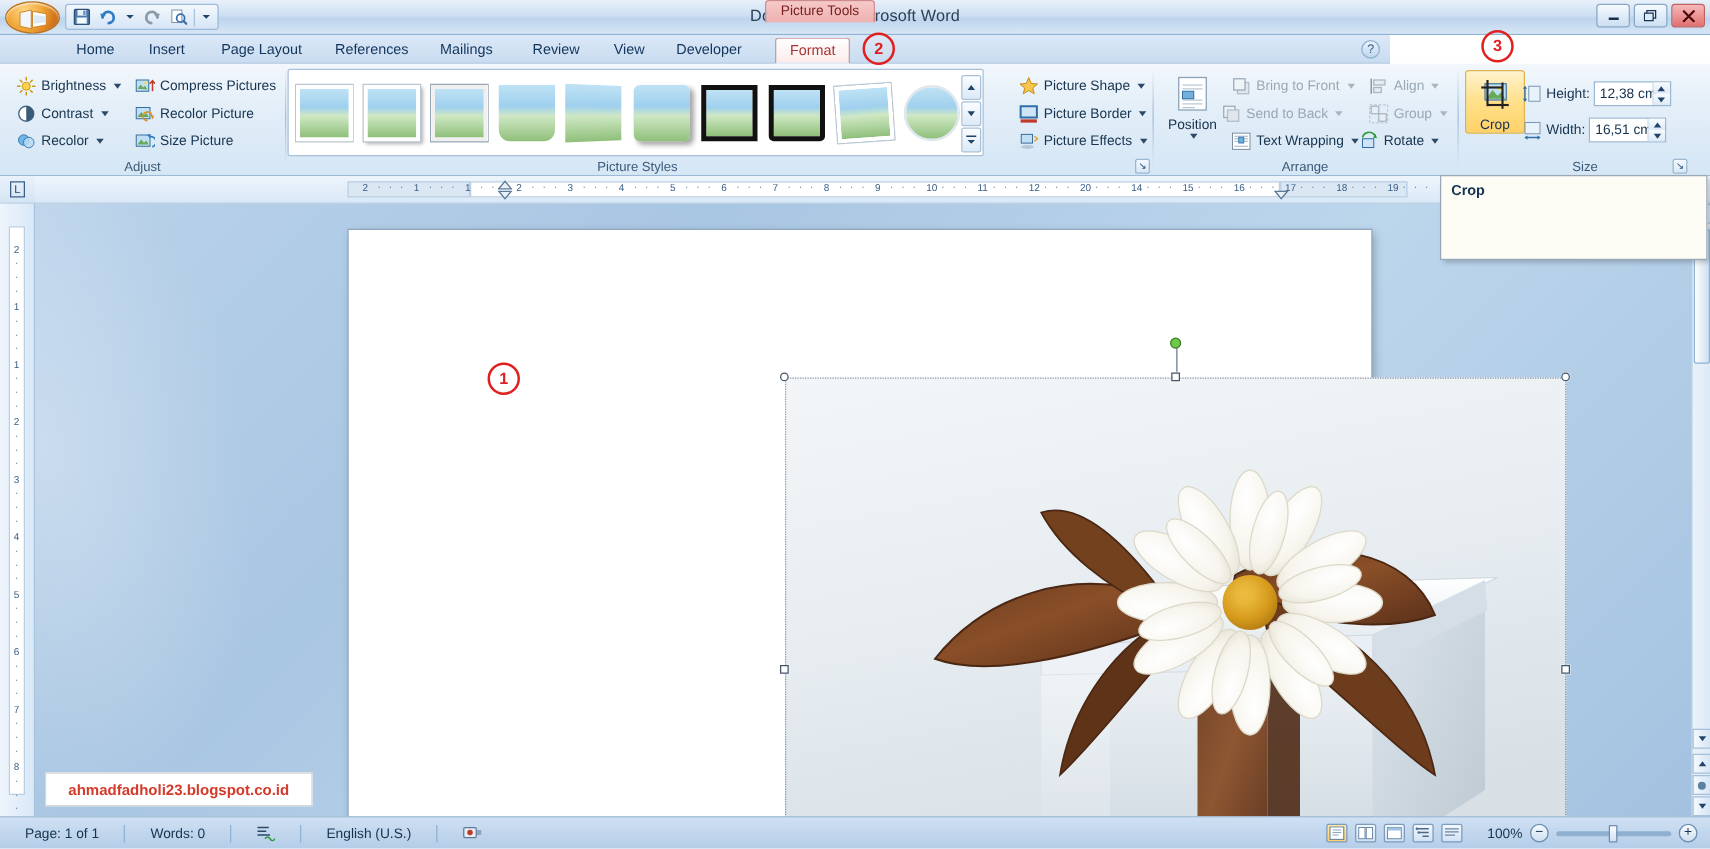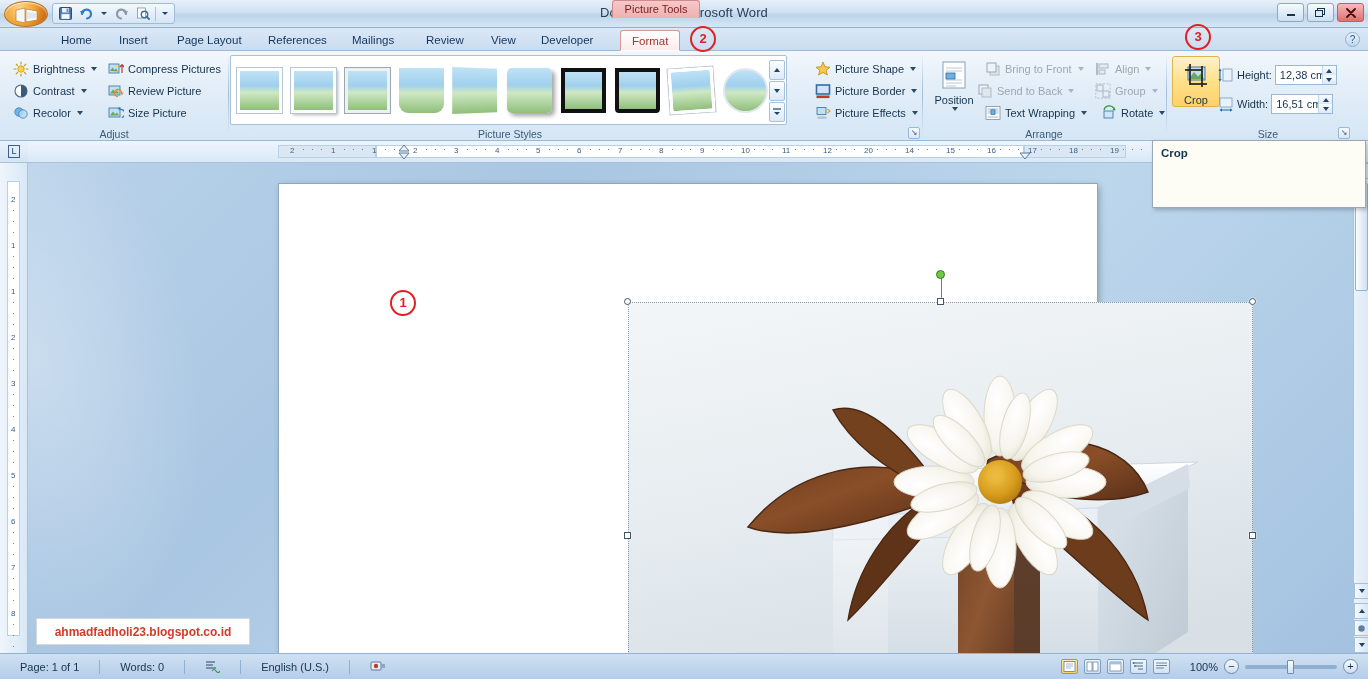--- a/index.html
+++ b/index.html
@@ -56,21 +56,21 @@
   .win-btn {
     width:27px; height:19px; border:1px solid #8aa9c6; border-radius:3px;
     background:linear-gradient(180deg,#f5fafe,#cddff1);
     display:flex;align-items:center;justify-content:center;
     font-size:11px; color:#123; position:relative;
   }
   .win-btn.close { background:linear-gradient(180deg,#f7b9b9,#e07070); border-color:#c06060; }
 
   
   .tabstrip {
-    position:absolute; left:0; top:28px; width:1368px; height:23px;
+    position:absolute; left:0; top:28px; width:1112px; height:23px;
     background:linear-gradient(180deg,#dbe8f7 0%, #c9dcf0 100%);
     border-bottom:1px solid #9bbad8;
   }
   .tab {
     position:absolute; top:2px; height:21px; line-height:20px; padding:0 11px;
     font-size:11.5px; color:#12355c; white-space:nowrap; border-radius:3px 3px 0 0;
   }
   .tab.active {
     background:linear-gradient(180deg,#fff 0%, #fdf3f3 60%, #fdeaea 100%);
     border:1px solid #cf9a9a; border-bottom:1px solid #fff;
@@ -444,21 +444,21 @@
 
       <div style="position:absolute;left:103px;top:29px;" class="rbtn">
         <span class="ico">
           <svg width="16" height="16" viewBox="0 0 16 16">
             <rect x="1" y="3" width="11" height="9" fill="#bfe0f4" stroke="#3a6e9a" stroke-width="0.8"></rect>
             <path d="M2 10.5 L5 6.5 L7.2 9.2 L9 7.4 L11 10.5 Z" fill="#6aa85a"></path>
             <path d="M10 13.5 A3.5 3.5 0 1 1 13.5 10" stroke="#e09020" stroke-width="1.3" fill="none"></path>
             <path d="M15.5 9.5 L12.5 9.5 L14 12.5 Z" fill="#e09020"></path>
           </svg>
         </span>
-        <span>Review Picture</span>
+        <span>Recolor Picture</span>
       </div>
 
       <div style="position:absolute;left:103px;top:51px;" class="rbtn">
         <span class="ico">
           <svg width="16" height="16" viewBox="0 0 16 16">
             <rect x="1" y="3" width="11" height="9" fill="#bfe0f4" stroke="#3a6e9a" stroke-width="0.8"></rect>
             <path d="M2 10.5 L5 6.5 L7.2 9.2 L9 7.4 L11 10.5 Z" fill="#6aa85a"></path>
             <path d="M13.8 12.5 A4 4 0 1 0 11.5 4.5" stroke="#2f7dc4" stroke-width="1.3" fill="none"></path>
             <path d="M9.5 3 L12.5 2.2 L12 5.4 Z" fill="#2f7dc4"></path>
           </svg>
@@ -636,21 +636,21 @@
           <svg width="16" height="16" viewBox="0 0 16 16">
             <rect x="2" y="2" width="6" height="6" fill="#e8eef4" stroke="#a8b6c2"></rect>
             <rect x="8" y="8" width="6" height="6" fill="#e8eef4" stroke="#a8b6c2"></rect>
             <rect x="0.8" y="0.8" width="14.4" height="14.4" fill="none" stroke="#b6c2ce" stroke-dasharray="2 1.6"></rect>
           </svg>
         </span>
         <span>Group</span>
         <span class="caret dis"></span>
       </div>
 
-      <div style="position:absolute;left:172px;top:51px;text-align:right;" class="rbtn">
+      <div style="position:absolute;left:158px;top:51px;text-align:right;" class="rbtn">
         <span class="ico">
           <svg width="16" height="16" viewBox="0 0 16 16">
             <rect x="3" y="6" width="9" height="7" fill="#cfe4f4" stroke="#2f6ea8" stroke-width="0.8"></rect>
             <path d="M3 5 A5.5 5.5 0 0 1 13 3.4" stroke="#2f9a3a" stroke-width="1.3" fill="none"></path>
             <path d="M14.6 5.6 L11.4 5.2 L13.4 2.2 Z" fill="#2f9a3a"></path>
           </svg>
         </span>
         <span>Rotate</span>
         <span class="caret"></span>
       </div>

